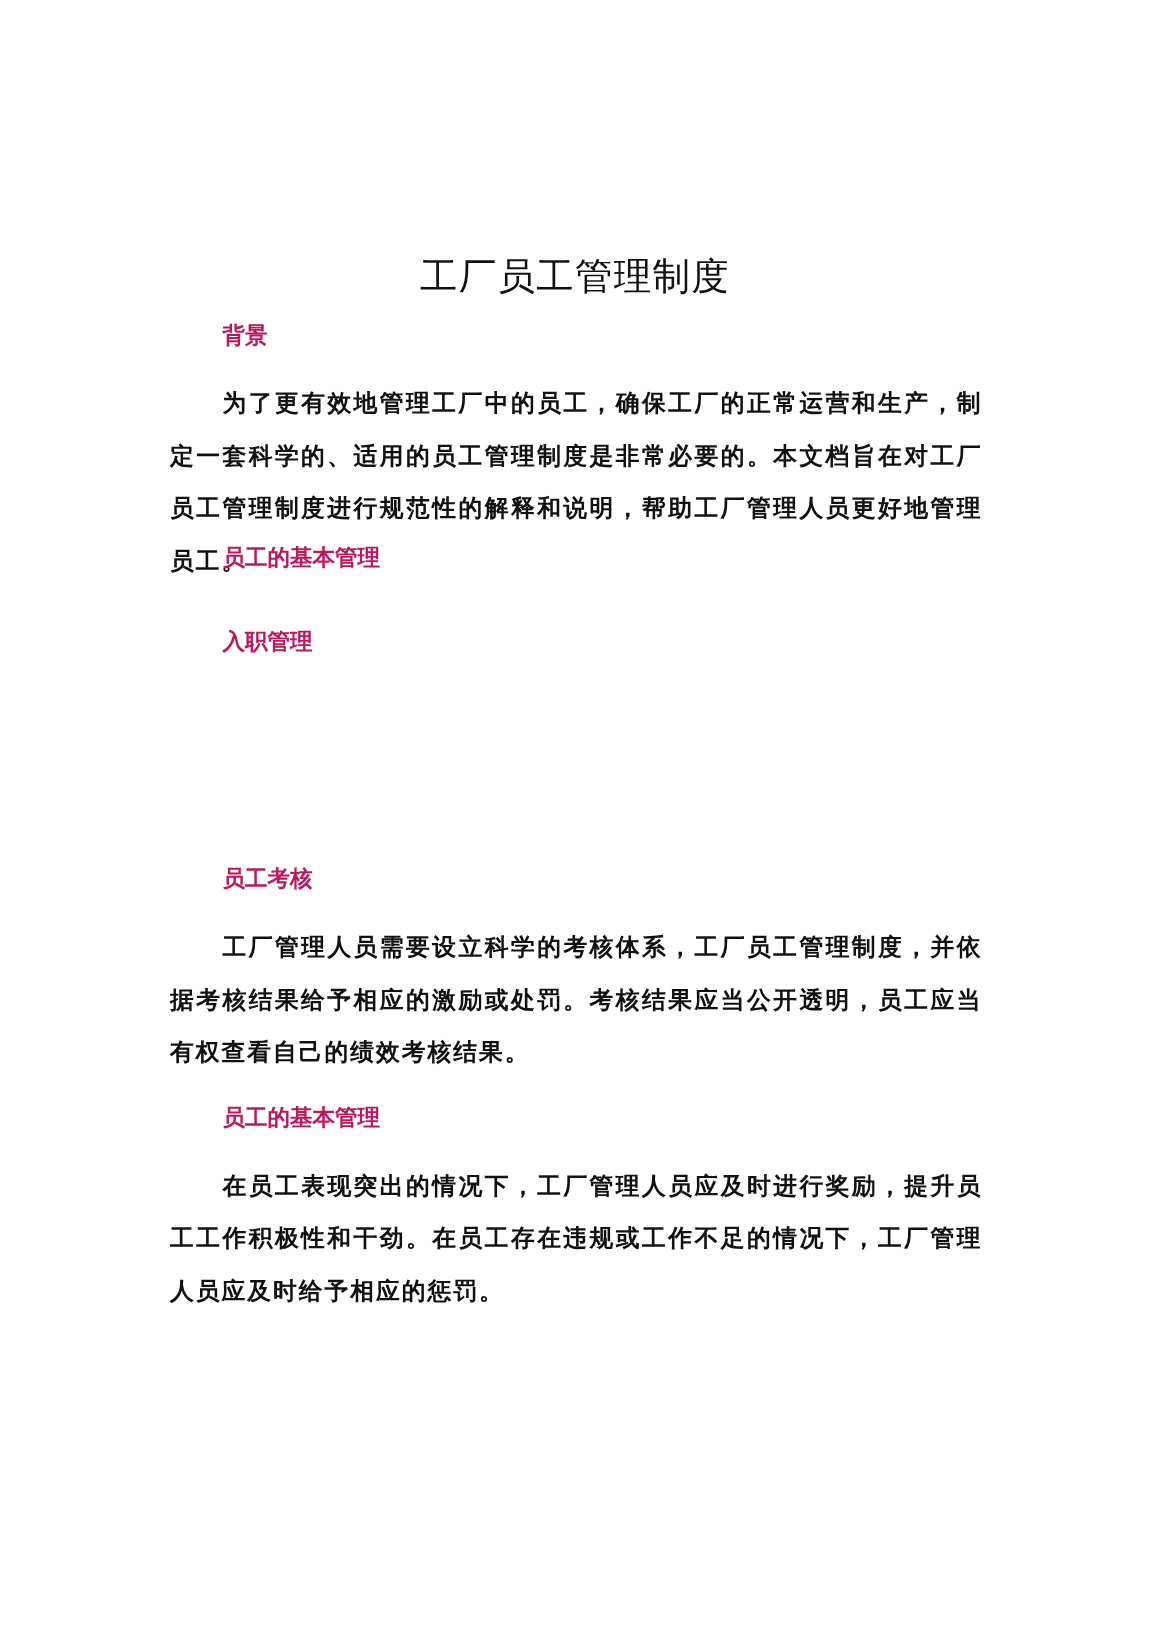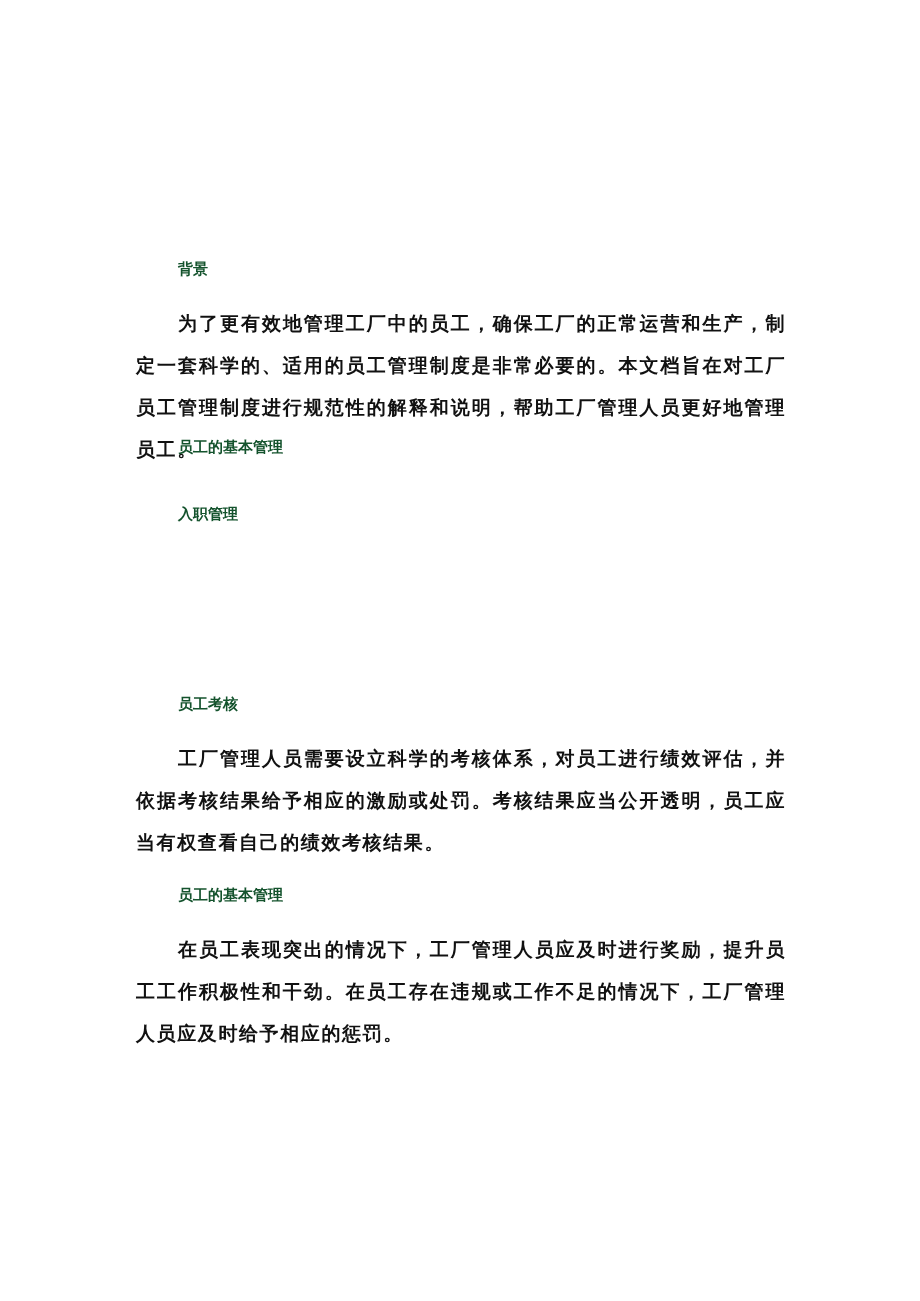--- a/index.html
+++ b/index.html
@@ -1,34 +1,35 @@
 <!DOCTYPE html>
 <html><head>
 <meta charset="utf-8">
 <style>
   html, body { margin: 0; padding: 0; background: #ffffff; }
   body { width: 920px; height: 1301px; position: relative; overflow: hidden;
          font-family: "DejaVu Sans", "Liberation Sans", sans-serif; color: #111; }
   .page { position: absolute; left: 0; top: 0; width: 920px; height: 1301px; background: #fff; }
   .title { position: absolute; left: 0; width: 920px; top: 200px; text-align: center;
            font-size: 30px; line-height: 44px; font-weight: normal; letter-spacing: 1px; color: #111; }
-  .heading { position: absolute; left: 178px; font-size: 15px; font-weight: bold; line-height: 26px; color: #14532d; }
+  .heading { position: absolute; left: 178px; font-size: 18px; font-weight: bold; line-height: 26px; color: #be185d; }
   .para { position: absolute; left: 136px; width: 650px; font-size: 19px; line-height: 42px;
           text-indent: 42px; letter-spacing: 1.6px; text-align: justify; color: #111; font-weight: bold; }
 </style>
 </head>
 <body>
 
 <div class="page">
+  <div class="title">工厂员工管理制度</div>
 
   <div class="heading" style="top:256px;">背景</div>
   <div class="para" style="top:302px;">为了更有效地管理工厂中的员工，确保工厂的正常运营和生产，制定一套科学的、适用的员工管理制度是非常必要的。本文档旨在对工厂员工管理制度进行规范性的解释和说明，帮助工厂管理人员更好地管理员工。</div>
 
   <div class="heading" style="top:434px;">员工的基本管理</div>
 
   <div class="heading" style="top:501px;">入职管理</div>
 
   <div class="heading" style="top:691px;">员工考核</div>
-  <div class="para" style="top:737px;">工厂管理人员需要设立科学的考核体系，对员工进行绩效评估，并依据考核结果给予相应的激励或处罚。考核结果应当公开透明，员工应当有权查看自己的绩效考核结果。</div>
+  <div class="para" style="top:737px;">工厂管理人员需要设立科学的考核体系，工厂员工管理制度，并依据考核结果给予相应的激励或处罚。考核结果应当公开透明，员工应当有权查看自己的绩效考核结果。</div>
 
   <div class="heading" style="top:882px;">员工的基本管理</div>
   <div class="para" style="top:928px;">在员工表现突出的情况下，工厂管理人员应及时进行奖励，提升员工工作积极性和干劲。在员工存在违规或工作不足的情况下，工厂管理人员应及时给予相应的惩罚。</div>
 </div>
 
 </body></html>

